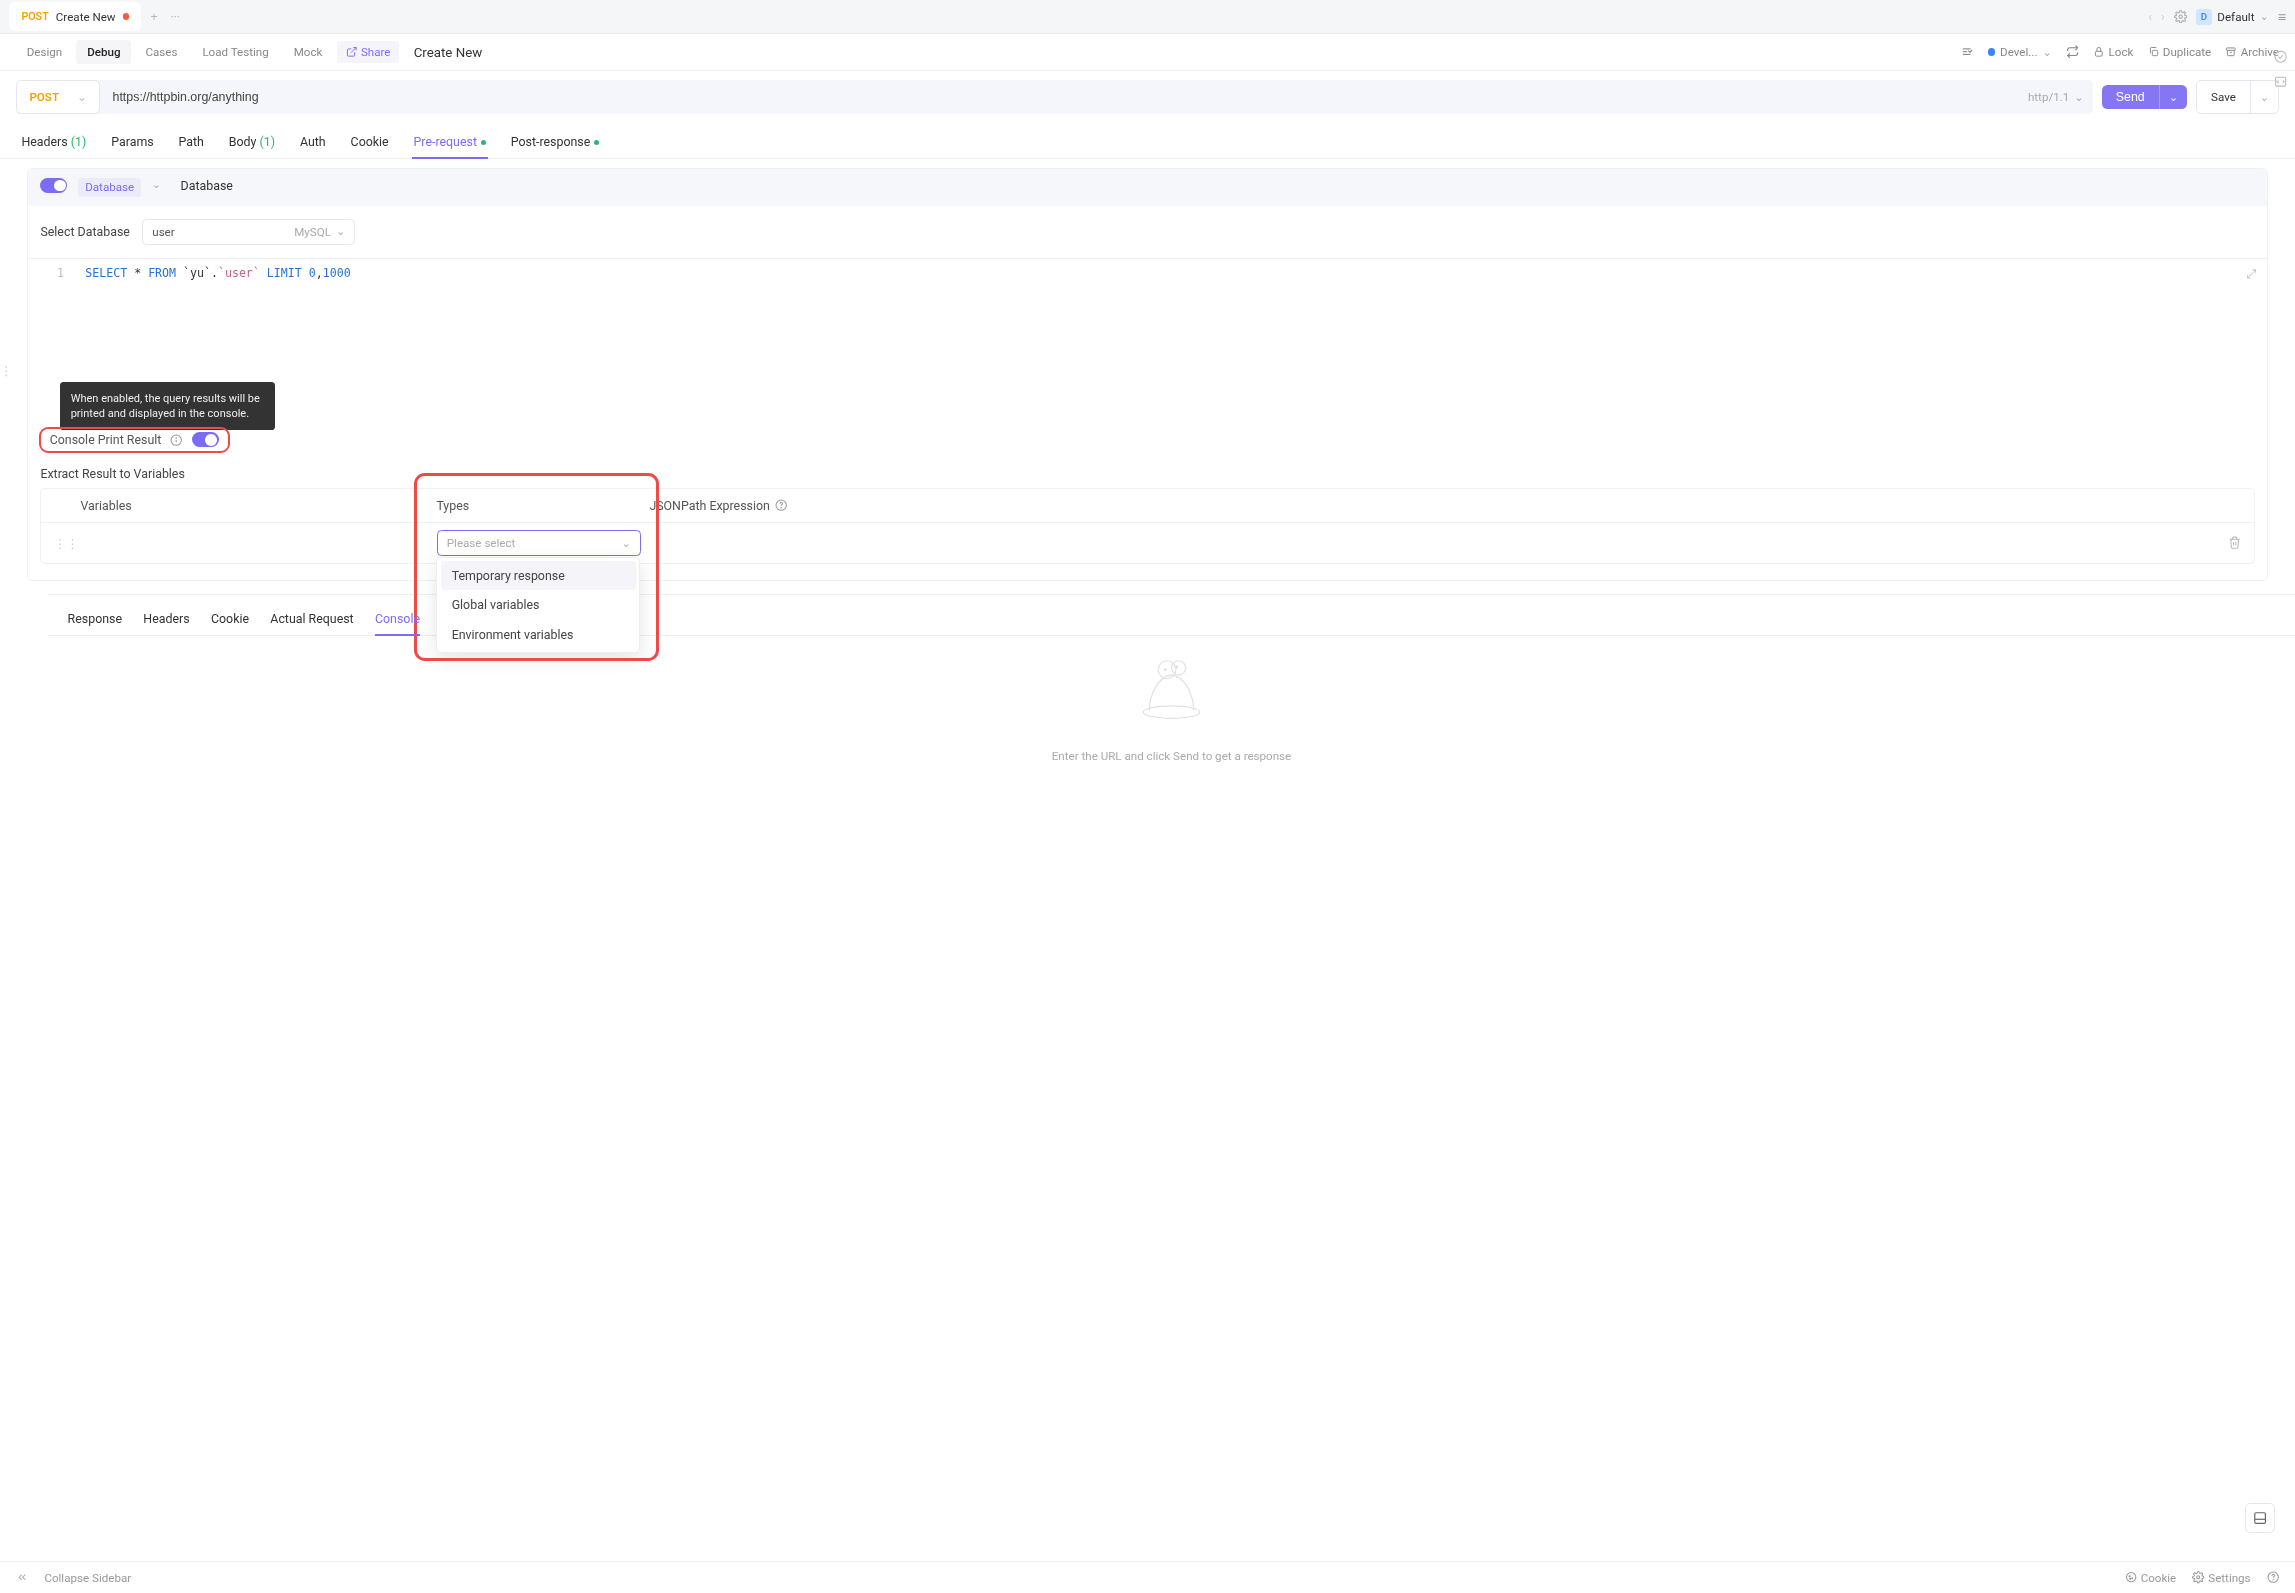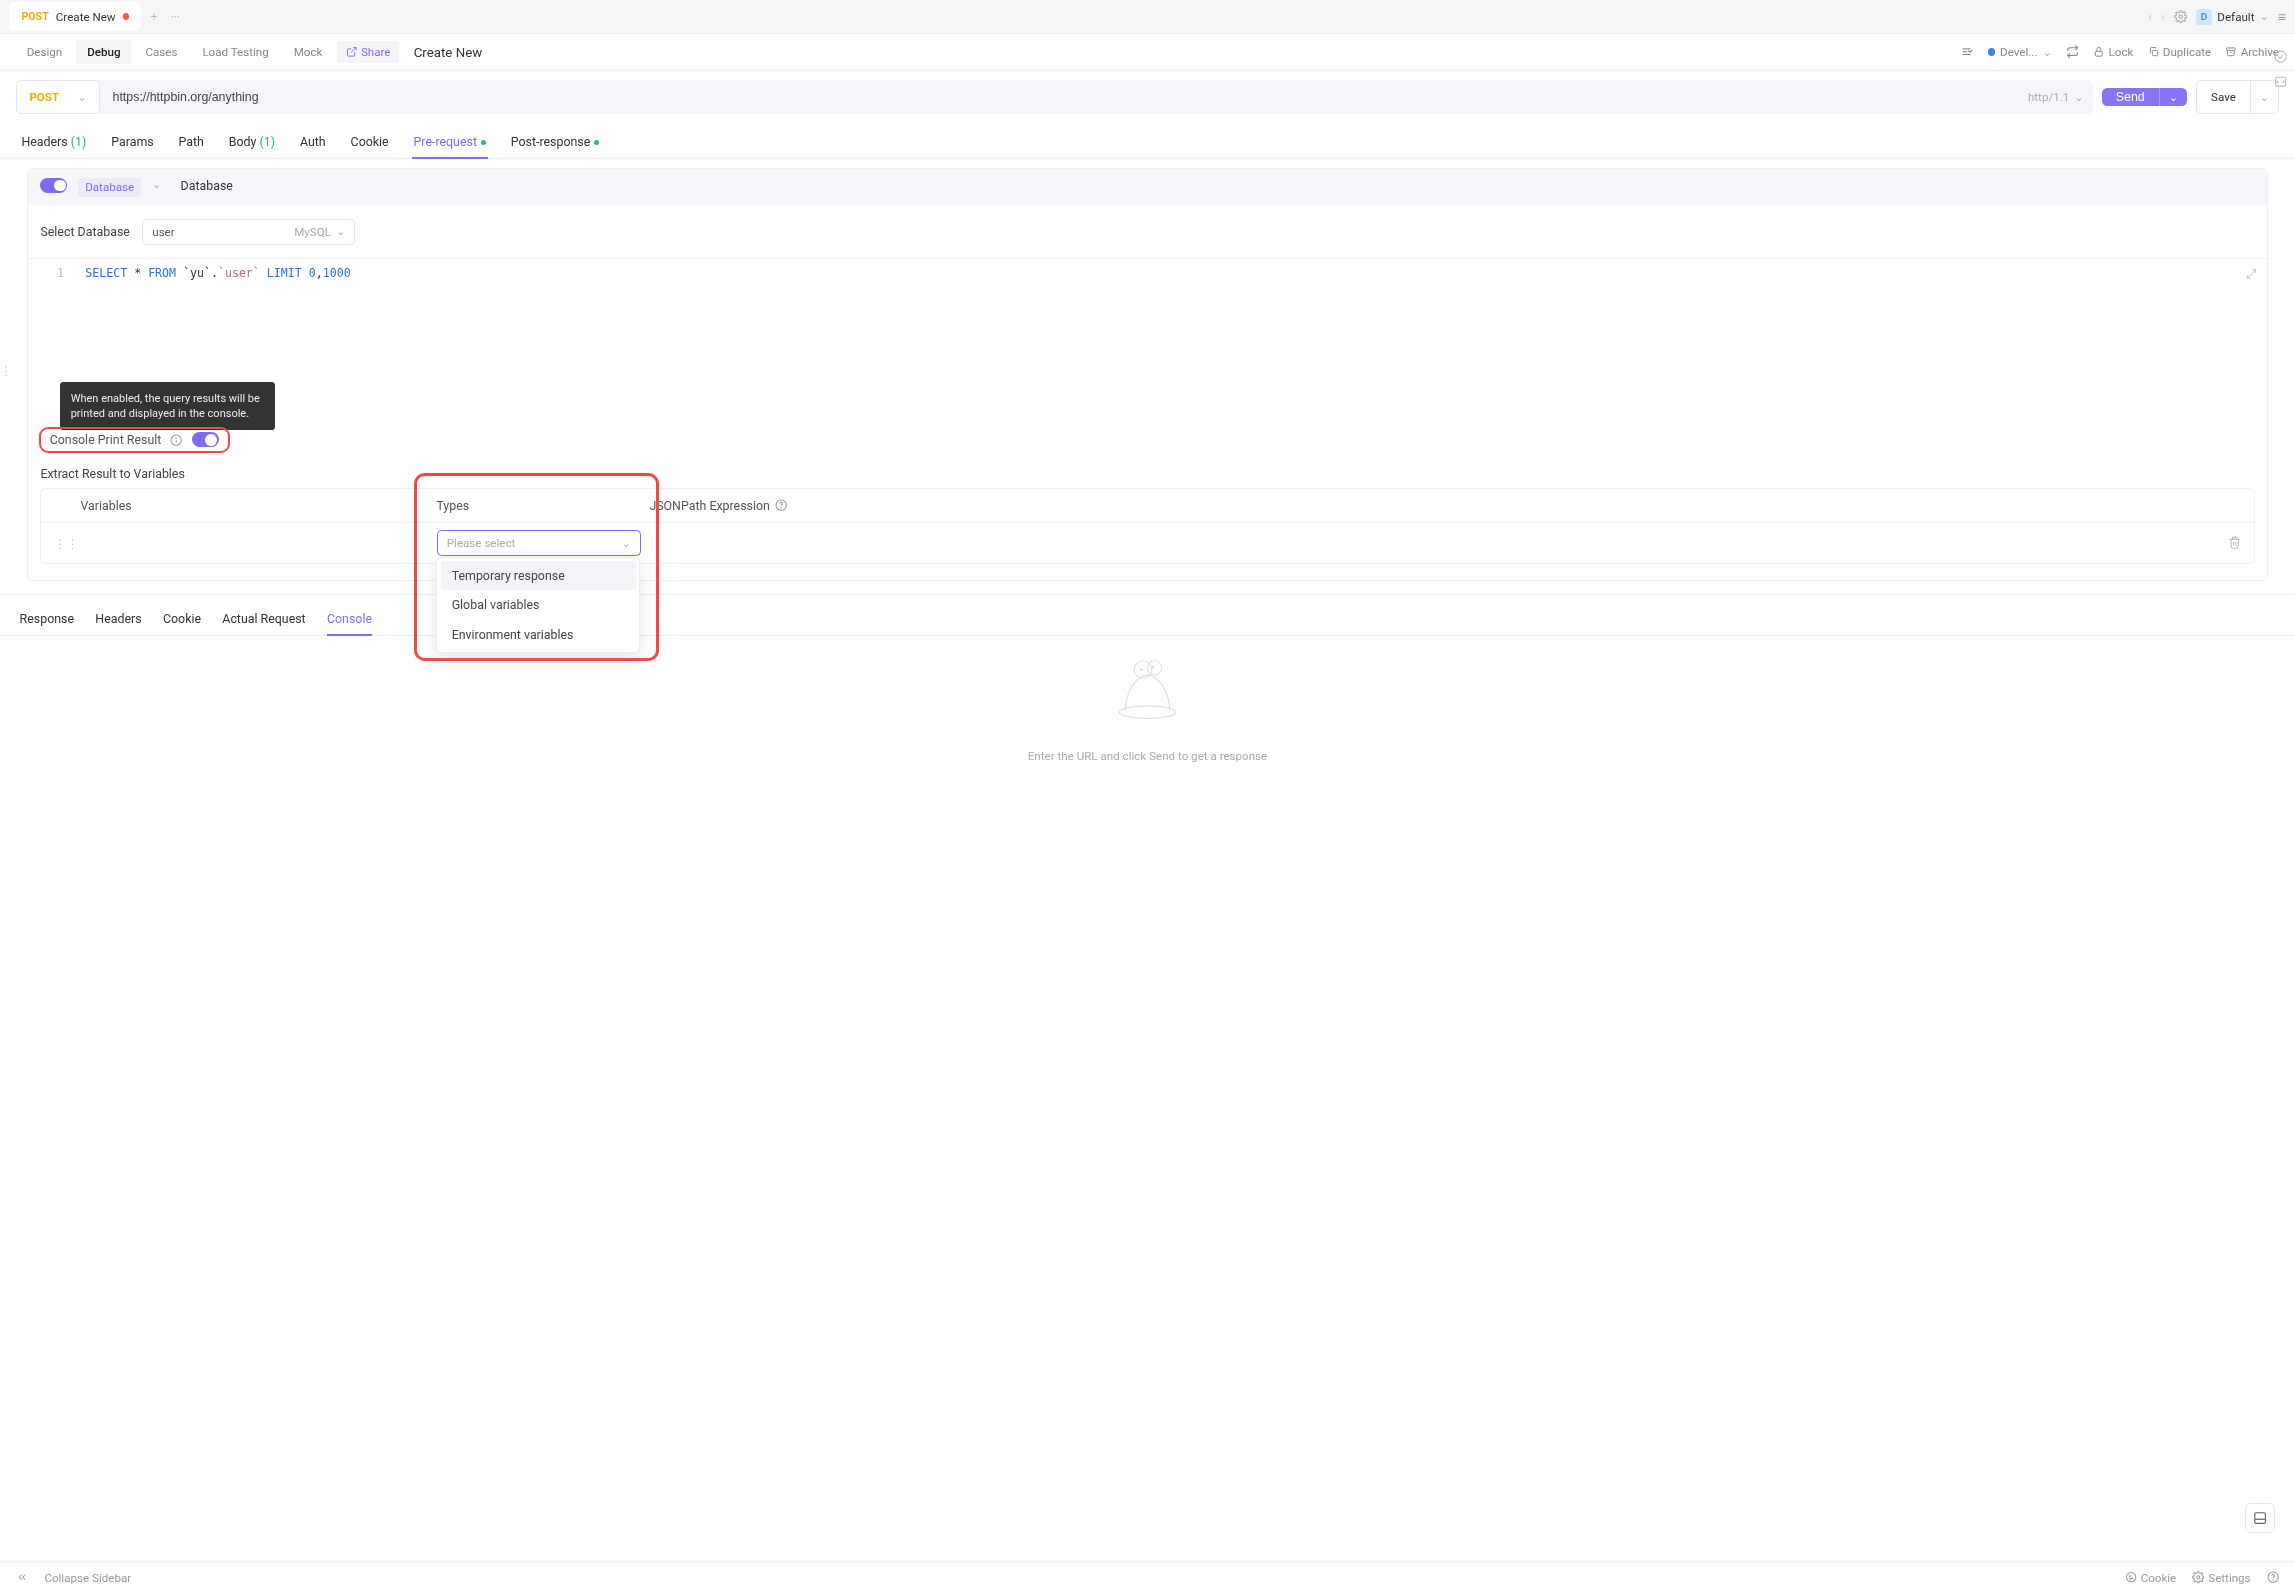--- a/index.html
+++ b/index.html
@@ -29,21 +29,21 @@
 .status-dot { width: 7.1px; height: 7.1px; border-radius: 50%; background: #3b82f6; }
 .sub-right .it { display: flex; align-items: center; gap: 3.6px; }
 
 
 .url-row { display: flex; align-items: center; padding: 9px 16px; gap: 9px; }
 .url-block { flex: 1; display: flex; align-items: center; background: #f5f6fb; border-radius: 5.3px; height: 34px; }
 .method-btn { display: flex; align-items: center; gap: 18px; padding: 0 12.4px; background: #fff; border: 0.9px solid #e5e5ee; border-radius: 5.3px; height: 34px; color: #f0a500; font-weight: 600; font-size: 11.6px; margin-right: 0; }
 .method-btn .chev { color: #bbb; font-weight: normal; }
 .url-input { flex: 1; border: none; background: transparent; font-size: 12.4px; padding: 0 12.4px; color: #444; outline: none; }
 .proto { color: #aaa; padding: 0 9px; font-size: 11.6px; display: flex; align-items: center; gap: 5.3px; justify-content: flex-end; }
-.send-btn { background: #8676f3; color: #fff; border: none; border-radius: 5.3px; display: flex; align-items: center; height: 18px; }
+.send-btn { background: #8676f3; color: #fff; border: none; border-radius: 5.3px; display: flex; align-items: center; height: 24px; }
 .send-btn .lbl { padding: 0 14.2px; font-size: 12.4px; }
 .send-btn .dd { border-left: 0.9px solid rgba(255,255,255,0.3); padding: 0 9px; height: 100%; display: flex; align-items: center; }
 .save-btn { border: 0.9px solid #e5e5ee; border-radius: 5.3px; height: 34px; display: flex; align-items: center; }
 .save-btn .lbl { padding: 0 14.2px; }
 .save-btn .dd { border-left: 0.9px solid #e5e5ee; padding: 0 9px; height: 100%; display: flex; align-items: center; color: #aaa; }
 
 
 .req-tabs { display: flex; gap: 21.3px; padding: 1.8px 19.6px 0 19.6px; border-bottom: 0.9px solid #eee; }
 .req-tab { padding: 9px 1.8px; color: #333; font-size: 12.4px; cursor: pointer; position: relative; }
 .req-tab .cnt { color: #2bb673; }
@@ -96,21 +96,21 @@
 .var-row .col-var { }
 .trash { margin-left: auto; color: #bbb; }
 
 
 .dropdown { position: absolute; background: #fff; border: 0.9px solid #eee; border-radius: 5.3px; box-shadow: 0 5.3px 18px rgba(0,0,0,0.1); width: 204px; padding: 3.6px; }
 .dropdown .opt { padding: 7.1px 10.7px; font-size: 12.4px; color: #444; border-radius: 3.6px; cursor: pointer; }
 .dropdown .opt.hover { background: #f5f5f9; }
 .red-hl { position: absolute; border: 3.1px solid #ef4a4a; border-radius: 10.7px; pointer-events: none; }
 
 
-.bottom-panel { border-top: 0.9px solid #eee; margin-top: 12.4px; }
+.bottom-panel { border-top: 0.9px solid #eee; margin-top: 12.4px; margin-left: 48px; }
 .btm-tabs { display: flex; gap: 21.3px; padding: 10.7px 19.6px 0 19.6px; border-bottom: 0.9px solid #eee; }
 .btm-tab { font-size: 12.4px; color: #333; padding: 5.3px 0 9px 0; cursor: pointer; position: relative; }
 .btm-tab.active { color: #7c6cf3; }
 .btm-tab.active::after { content: ""; position: absolute; left: 0; right: 0; bottom: -0.9px; height: 1.8px; background: #7c6cf3; }
 .empty-state { text-align: center; padding: 23px 0 10.7px 0; color: #aaa; font-size: 11.6px; }
 .empty-ico { color: #ddd; }
 .empty-ico svg { display: inline-block; }
 .empty-txt { margin-top: 25px; }
 
 

